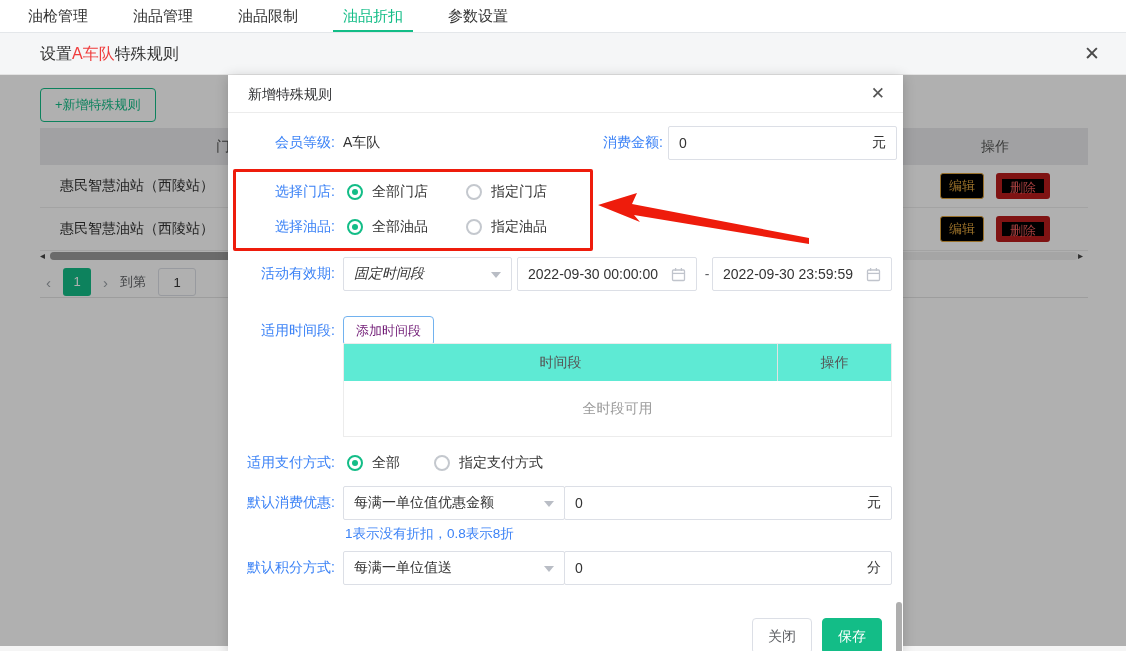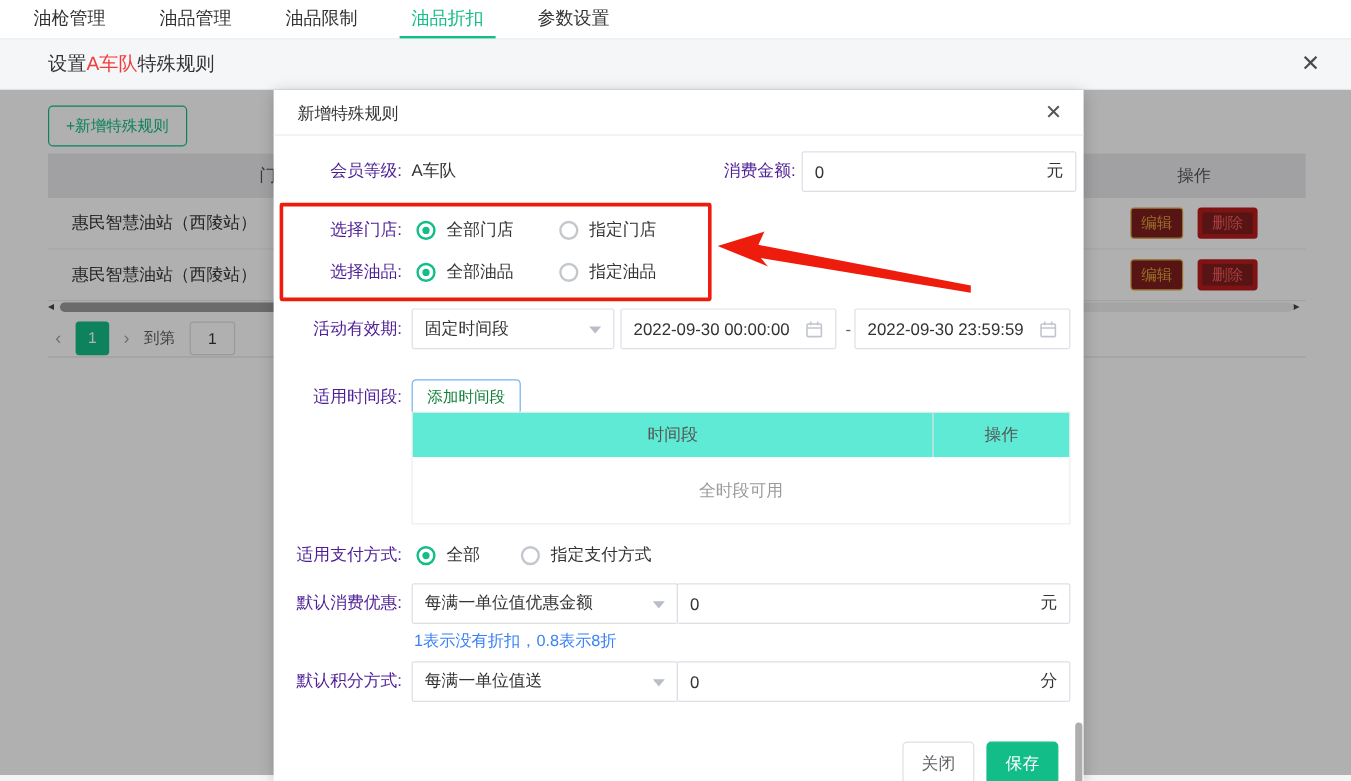--- a/index.html
+++ b/index.html
@@ -29,24 +29,24 @@
              color:var(--green); font-size:13px; cursor:pointer; }
   .bg-table { position:absolute; left:40px; right:38px; top:53px; }
   .bg-thead { display:flex; height:37px; background:#e9eaec; color:#555; }
   .bg-thead .c-store { flex:0 0 380px; text-align:center; line-height:37px; }
   .bg-thead .c-mid   { flex:1; }
   .bg-thead .c-act   { flex:0 0 186px; text-align:center; line-height:37px; }
   .bg-row { display:flex; height:43px; background:#fff; border-bottom:1px solid #ededed; align-items:center; }
   .bg-row .c-store { flex:0 0 380px; padding-left:20px; }
   .bg-row .c-mid { flex:1; }
   .bg-row .c-act { flex:0 0 186px; display:flex; justify-content:center; gap:12px; }
-  .mini-btn { height:26px; padding:0 8px; background:#7f1d1d; border-radius:3px;
+  .mini-btn { height:26px; padding:0 8px; background:#000000; border-radius:3px;
               font-size:13px; cursor:pointer; }
   .mini-btn.edit { border:1px solid #dcA13c; color:#dcA13c; border-color:#dda33d; }
-  .mini-btn.del  { border:4px solid #b91c1c; color:#ef5b5b; }
+  .mini-btn.del  { border:6px solid #b91c1c; color:#ef5b5b; }
   .hscroll { position:absolute; left:40px; right:38px; top:176px; height:9px; display:flex; align-items:center; }
   .hs-arrow { font-size:10px; color:#444; line-height:9px; width:10px; }
   .hs-track { flex:1; height:8px; background:#f0f0f0; position:relative; border-radius:4px; }
   .hs-thumb { position:absolute; left:0; top:0; height:8px; width:62%; background:#9b9b9b; border-radius:4px; cursor:pointer; }
   .pager { position:absolute; left:46px; top:192px; height:30px; display:flex; align-items:center; gap:12px; }
   .pg-arrow { color:#9aa0a6; font-size:15px; cursor:pointer; }
   .pg-cur { width:28px; height:28px; background:var(--green); color:#fff; border-radius:3px;
             text-align:center; line-height:28px; font-size:13px; cursor:pointer; }
   .pg-jump { color:#606266; font-size:13px; }
   .pg-input { width:38px; height:28px; border:1px solid #dcdfe6; border-radius:3px;
@@ -56,21 +56,21 @@
   .overlay { position:absolute; left:0; top:75px; right:0; height:571px;
              background:rgba(0,0,0,0.31); z-index:10; }
   .bottom-strip { position:absolute; left:0; top:646px; right:0; height:5px; background:#f5f5f5; z-index:12; }
   
   .modal { position:absolute; left:228px; top:75px; width:675px; height:576px;
            background:#fff; z-index:20; box-shadow:0 2px 12px rgba(0,0,0,0.2); }
   .m-header { position:relative; height:38px; border-bottom:1px solid #ececec; }
   .m-title { position:absolute; left:20px; top:0; line-height:38px; font-size:14px; color:#303133; }
   .m-close { position:absolute; right:18px; top:0; line-height:38px; font-size:17px; color:#555; cursor:pointer; }
   .m-row { position:absolute; left:0; right:0; display:flex; align-items:center; }
-  .m-label { position:absolute; left:0; width:107px; text-align:right; color:#4c1d95; }
+  .m-label { position:absolute; left:0; width:107px; text-align:right; color:#3b82f6; }
   .m-value { position:absolute; left:115px; color:#333; }
   .inp { border:1px solid #dcdfe6; border-radius:2px; background:#fff; height:34px;
          display:flex; align-items:center; padding:0 10px; font-size:14px; color:#333; }
   .inp input { border:none; outline:none; flex:1; min-width:0; font-size:14px; color:#333;
                font-family:inherit; background:transparent; }
   .suffix { color:#333; margin-left:6px; }
   .sel { position:relative; border:1px solid #dcdfe6; border-radius:2px; height:34px;
          background:#fff; display:flex; align-items:center; padding:0 26px 0 10px;
          color:#333; cursor:pointer; }
   .caret { position:absolute; right:10px; top:14px; width:0; height:0;
@@ -78,21 +78,21 @@
            border-top:6px solid #b9bdc5; }
   .radio-group { display:flex; align-items:center; gap:38px; }
   .radio-item { display:flex; align-items:center; gap:9px; cursor:pointer; }
   .rdot { width:16px; height:16px; border-radius:50%; position:relative; background:#fff; }
   .rdot.on { border:2px solid var(--green); }
   .rdot.on::after { content:""; position:absolute; left:3px; top:3px; width:6px; height:6px;
                     border-radius:50%; background:var(--green); }
   .rdot.off { border:2px solid #c4c8ce; }
   .cal { width:15px; height:15px; flex:0 0 auto; margin-left:8px; }
   .btn-addperiod { position:absolute; left:115px; height:30px; padding:0 12px; background:#fff;
-                   border:1px solid #72b2ef; border-radius:4px; color:#15803d; font-size:13px; cursor:pointer; }
+                   border:1px solid #72b2ef; border-radius:4px; color:#701a75; font-size:13px; cursor:pointer; }
   .m-table { position:absolute; left:115px; width:549px; border:1px solid #ececec; }
   .mt-head { display:flex; height:37px; background:#5eead4; color:#555; }
   .mt-head .c1 { flex:1; text-align:center; line-height:37px; }
   .mt-head .c2 { flex:0 0 114px; text-align:center; line-height:37px; border-left:1px solid #e2e2e2; }
   .mt-body { height:55px; background:#fff; text-align:center; line-height:55px; color:#9a9a9a; }
   .hint { position:absolute; left:117px; color:#3b82f6; font-size:13.5px; }
   .m-footer-btn { position:absolute; height:36px; width:60px; border-radius:4px; font-size:14px;
                   text-align:center; line-height:34px; cursor:pointer; }
   .btn-close { left:524px; top:543px; background:#fff; border:1px solid #dcdfe6; color:#606266; }
   .btn-save  { left:594px; top:543px; background:var(--green); border:1px solid var(--green); color:#fff; }
@@ -209,21 +209,21 @@
       </div>
       <div class="radio-item">
         <span class="rdot off"></span>
         <span>指定门店</span>
       </div>
     </div>
   </div>
 
   <div class="m-row" style="top:181px; height:36px;">
     <div class="m-label">活动有效期:</div>
-    <div class="sel" style="position:absolute; left:115px; width:169px;">
+    <div class="sel" style="position:absolute; left:115px; width:169px;font-style:italic;">
       <span>固定时间段</span>
       <span class="caret"></span>
     </div>
     <div class="inp" style="position:absolute; left:289px; width:180px;">
       <span style="flex:1;">2022-09-30 00:00:00</span>
       <svg class="cal" viewBox="0 0 15 15">
         <rect x="1.5" y="3" width="12" height="10.5" rx="1" fill="none" stroke="#c0c4cc" stroke-width="1.3"></rect>
         <line x1="1.5" y1="6.4" x2="13.5" y2="6.4" stroke="#c0c4cc" stroke-width="1.3"></line>
         <line x1="4.6" y1="1" x2="4.6" y2="4" stroke="#c0c4cc" stroke-width="1.3"></line>
         <line x1="10.4" y1="1" x2="10.4" y2="4" stroke="#c0c4cc" stroke-width="1.3"></line>

